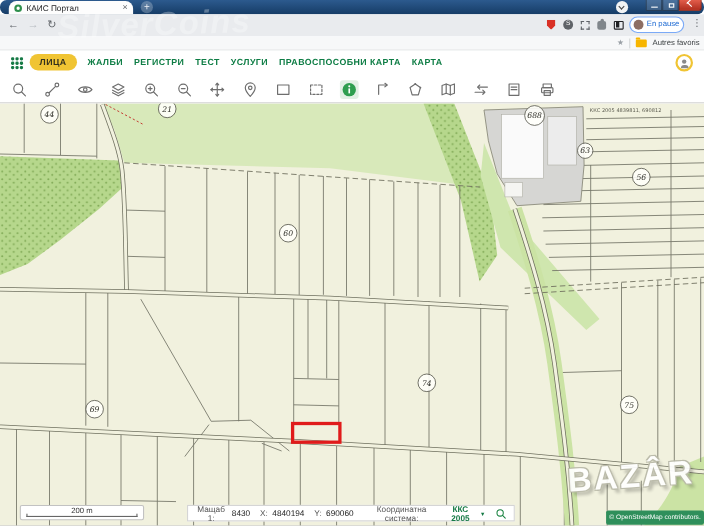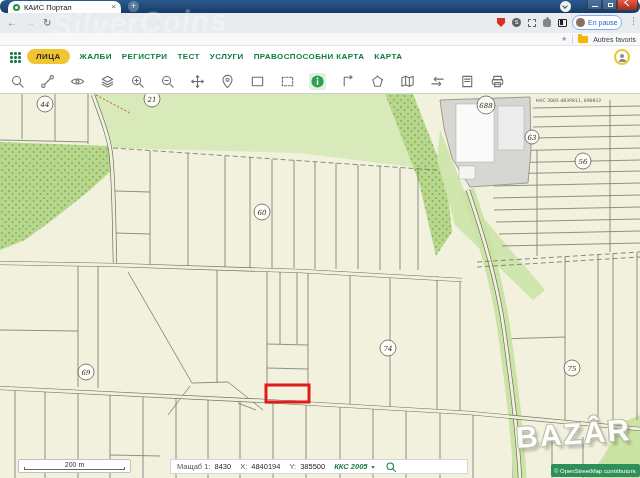--- a/index.html
+++ b/index.html
@@ -103,21 +103,21 @@
   
   .scalebar{position:absolute;left:18px;top:459px;width:113px;height:14px;background:#fff;
             border:1px solid #c2c2c2;border-radius:2px;}
   .scalebar .lbl{position:absolute;left:0;right:0;top:0.5px;text-align:center;font-size:7px;color:#333;}
   .scalebar .bracket{position:absolute;left:5px;right:5px;bottom:2px;height:3.5px;
                      border-left:1px solid #666;border-right:1px solid #666;border-bottom:1px solid #666;}
   .statusbar{position:absolute;left:170px;top:459px;width:298px;height:15px;background:#fff;
              border:1px solid #d5d5d5;display:flex;align-items:center;gap:4px;padding:0 6px;font-size:7.5px;text-align:center;}
   .statusbar .sl{color:#555;}
   .statusbar .sv{color:#1d1d1d;margin-right:5px;}
-  .statusbar .crs{color:#157a45;font-weight:bold;font-style:italic;}
+  .statusbar .crs{color:#157a45;font-weight:bold;}
   .statusbar .caret{color:#157a45;font-size:6px;}
   .sb-search{width:12px;height:12px;stroke:#15803d;stroke-width:1.4;fill:none;stroke-linecap:round;margin-left:6px;}
   .osm-badge{position:absolute;left:551px;top:464px;width:89px;height:13px;background:#2f8f5b;
              color:#fff;font-size:6px;display:flex;align-items:center;justify-content:center;
              border-radius:2px;white-space:nowrap;}
 
   
   .wm-top{position:absolute;left:52px;top:6px;font-size:30px;font-weight:bold;font-style:italic;
           color:rgba(255,255,255,.30);transform:rotate(-2deg);pointer-events:none;letter-spacing:1px;}
   .wm-bottom{position:absolute;left:516px;top:417px;font-size:30px;font-weight:bold;
@@ -432,21 +432,22 @@
     <div class="lbl">200 m</div>
     <div class="bracket"></div>
   </div>
 
   <div class="statusbar">
     <span class="sl">Мащаб 1:</span>
     <span class="sv">8430</span>
     <span class="sl">X:</span>
     <span class="sv">4840194</span>
     <span class="sl">Y:</span>
-    <span class="sv">385500</span>
+    <span class="sv">690060</span>
+    <span class="sl">Координатна система:</span>
     <span class="crs">ККС 2005</span>
     <span class="caret">▾</span>
     <svg class="sb-search" viewBox="0 0 16 16">
         <circle cx="7" cy="7" r="4.3"></circle>
         <line x1="10.3" y1="10.3" x2="14" y2="14"></line>
       </svg>
   </div>
 
   <div class="osm-badge">© OpenStreetMap contributors.</div>
 

